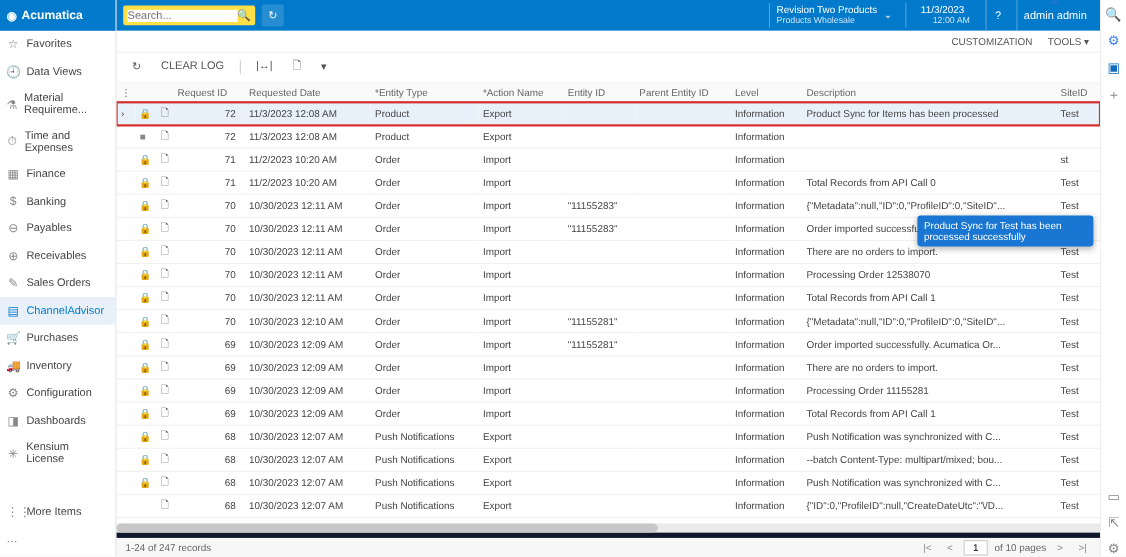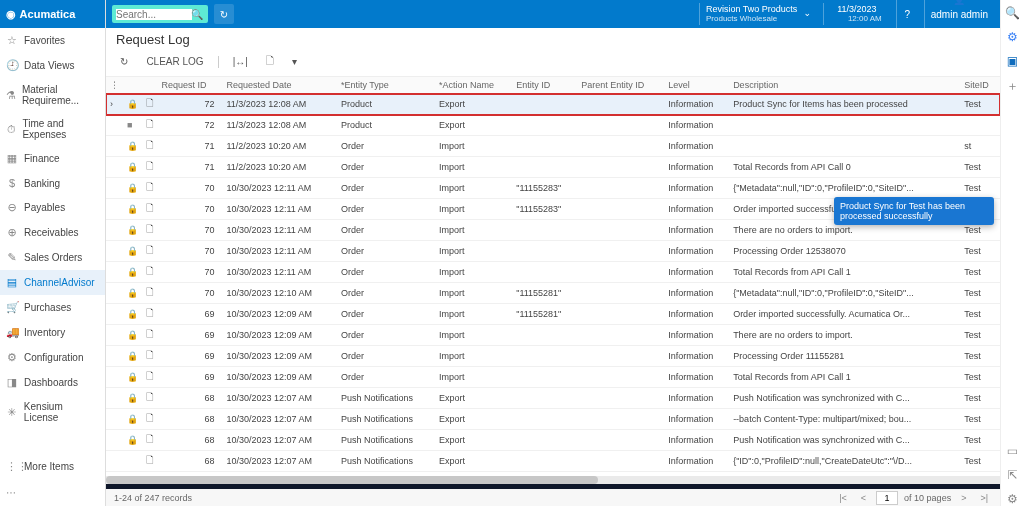--- a/index.html
+++ b/index.html
@@ -12,21 +12,21 @@
 .logo-bar .logo-icon { margin-right: 4px; }
 .nav-item { display: flex; align-items: center; padding: 6px 6px; font-size: 10px; color: #444; cursor: pointer; gap: 6px; }
 .nav-item.active { background: #e8f1fa; color: #027acc; }
 .nav-item .nicon { width: 12px; text-align: center; color: #888; font-size: 11px; }
 .nav-item.active .nicon { color: #027acc; }
 .more-dots { padding: 8px 6px; color: #888; }
 
 
 .main { flex: 1; display: flex; flex-direction: column; position: relative; }
 .topbar { height: 28px; background: #027acc; color: #fff; display: flex; align-items: center; padding: 0 6px; gap: 6px; }
-.search-wrap { background: #5eead4; border-radius: 2px; height: 18px; width: 96px; display: flex; align-items: center; padding: 0 4px; }
+.search-wrap { background: #fde047; border-radius: 2px; height: 18px; width: 120px; display: flex; align-items: center; padding: 0 4px; }
 .search-wrap input { border: none; outline: none; font-size: 10px; width: 100%; }
 .search-wrap .sicon { color: #027acc; font-size: 10px; }
 .reload-btn { width: 20px; height: 20px; background: rgba(255,255,255,0.15); border-radius: 2px; display: flex; align-items: center; justify-content: center; cursor: pointer; }
 .top-spacer { flex: 1; }
 .tenant-box { font-size: 9px; line-height: 1.1; padding: 2px 6px; border-left: 1px solid rgba(255,255,255,0.3); display:flex; align-items:center; gap:6px;}
 .tenant-box .chev { font-size:9px; }
 .date-box { font-size: 9px; line-height: 1.1; padding: 2px 8px; border-left: 1px solid rgba(255,255,255,0.3); text-align: center;}
 .date-box .sub { font-size: 8px; opacity: .8; margin-left: 16px; }
 .icon-btn { width: 22px; display: flex; align-items: center; justify-content: center; border-left: 1px solid rgba(255,255,255,0.3); height: 100%; cursor: pointer;}
 .user-box { display: flex; align-items: center; gap: 4px; padding: 0 6px; border-left: 1px solid rgba(255,255,255,0.3); cursor:pointer;flex-direction:column;}
@@ -159,22 +159,25 @@
       <div class="sub">12:00 AM</div>
     </div>
     <div class="icon-btn">?</div>
     <div class="user-box">
       <span>👤</span>
       <span>admin admin</span>
       <span>⌄</span>
     </div>
   </div>
 
-
-  <div class="title-row">Request Log</div>
+  <div class="subbar">
+    <span>CUSTOMIZATION</span>
+    <span><span>TOOLS</span> ▾</span>
+  </div>
+
 
   <div class="toolbar">
     <span class="tbtn">↻</span>
     <span class="tbtn">CLEAR LOG</span>
     <span class="divider"></span>
     <span class="tbtn">|↔|</span>
     <span class="tbtn">🗋</span>
     <span class="tbtn">▾</span>
   </div>
 

